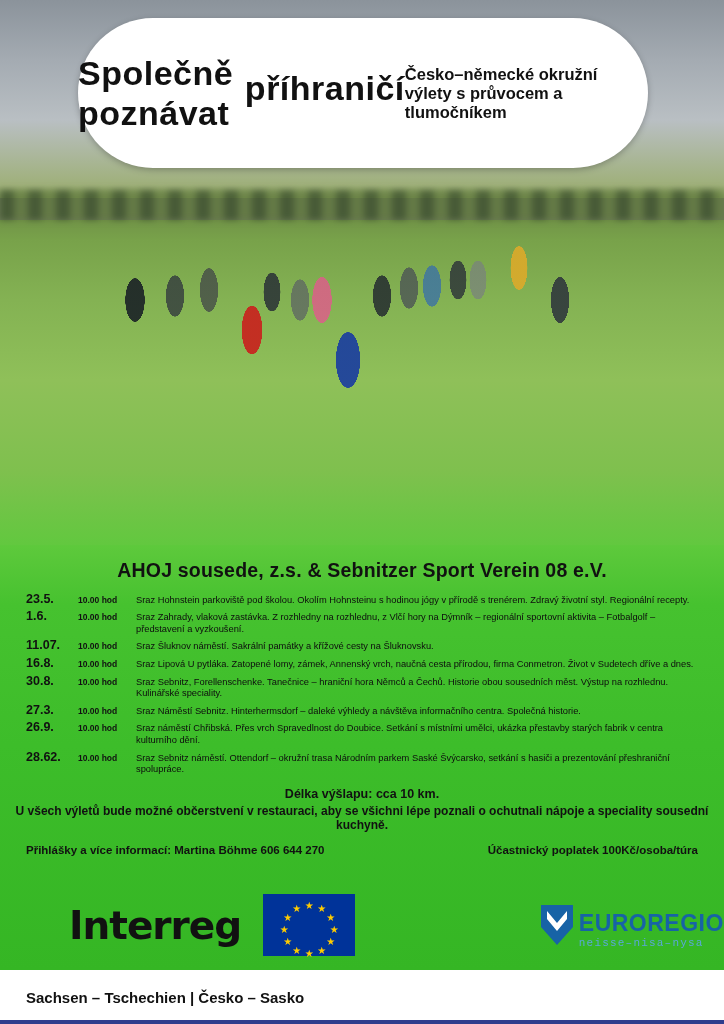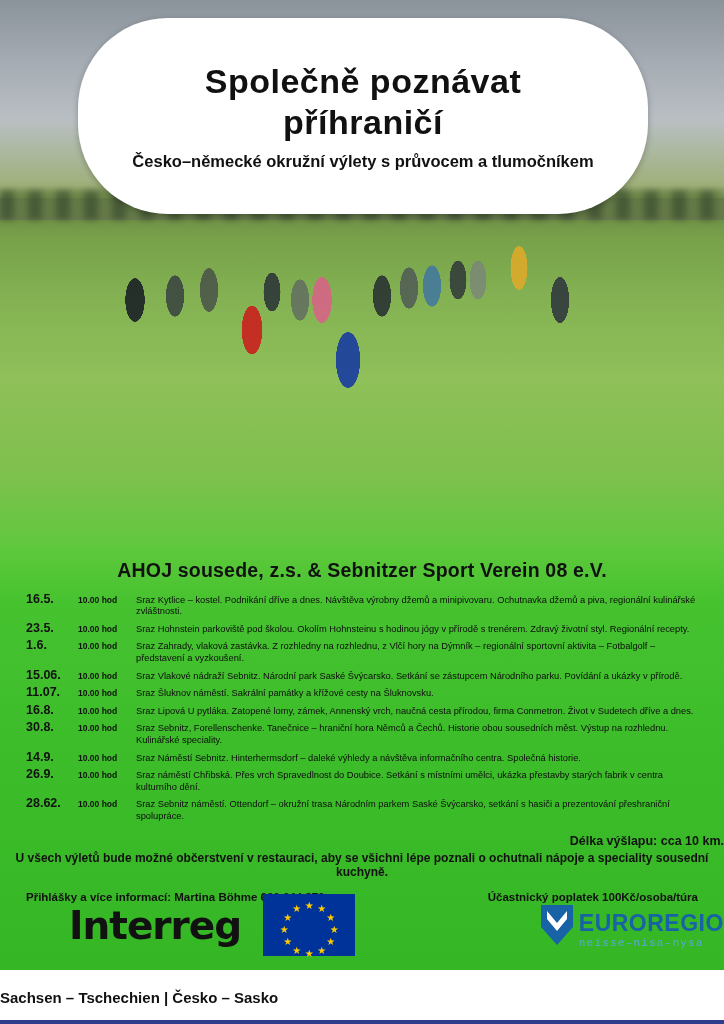--- a/index.html
+++ b/index.html
@@ -46,23 +46,23 @@
   .photo::after{
     content:"";
     position:absolute; left:0; top:190px; width:724px; height:30px;
     background: repeating-linear-gradient(90deg,
       rgba(60,80,45,.75) 0 14px, rgba(95,120,60,.6) 14px 28px);
     filter: blur(3px);
   }
 
   
   .title-card{
-    position:absolute; left:78px; top:18px; width:570px; height:196px;
+    position:absolute; left:78px; top:18px; width:570px; height:150px;
     background:#ffffff; border-radius:90px;
-    display:flex; flex-direction:column; align-items:center; justify-content:center;
+    display:flex; flex-direction:row; align-items:center; justify-content:center;
     box-shadow:0 2px 6px rgba(0,0,0,.25);
     z-index:3;
   }
   .title-line1{ font-size:34px; font-weight:bold; color:#111; letter-spacing:.5px; line-height:1.18; }
   .title-line2{ font-size:34px; font-weight:bold; color:#111; letter-spacing:.5px; line-height:1.18; margin-bottom:10px;text-align:right;}
   .subtitle{ font-size:16.5px; font-weight:bold; color:#111; }
 
   
   .green{
     position:absolute; left:0; top:545px; width:724px; height:425px;
@@ -74,21 +74,21 @@
   }
 
   table.schedule{
     width:672px; margin:8px auto 0 auto; border-collapse:collapse;
   }
   table.schedule td{ vertical-align:baseline; padding:1.5px 0; }
   td.date{ width:52px; font-size:12.5px; font-weight:bold; color:#111; padding-left:26px; white-space:nowrap;}
   td.time{ width:58px; font-size:8.5px; font-weight:bold; color:#111; white-space:nowrap;}
   td.desc{ font-size:9.3px; color:#0d0d0d; line-height:1.25; }
 
-  .distance{ text-align:right; font-size:12.5px; font-weight:bold; color:#111; margin-top:10px; }
+  .distance{ text-align:center; font-size:12.5px; font-weight:bold; color:#111; margin-top:10px; }
   .note{ text-align:center; font-size:12px; font-weight:bold; color:#111; margin-top:3px; }
 
   .contact-row{
     display:flex; justify-content:space-between; align-items:center;
     padding:12px 26px 0 26px; font-size:11.5px; font-weight:bold; color:#111;
   }
 
   
   .logos{
     position:absolute; left:0; top:880px; width:724px; height:90px;
@@ -112,21 +112,21 @@
   }
   .er-mark{ width:44px; height:48px; flex:none; }
   .er-name{ font-size:23px; font-weight:bold; color:#1763a6; letter-spacing:.5px; line-height:1; }
   .er-sub{ font-size:11px; color:#5aa7d8; letter-spacing:1.2px; margin-top:2px;font-family:Liberation Mono, monospace;}
 
   
   .footer{
     position:absolute; left:0; top:970px; width:724px; height:54px;
     background:#ffffff; display:flex; align-items:center;
   }
-  .footer-text{ font-size:15px; font-weight:bold; color:#111; }
+  .footer-text{ font-size:15px; font-weight:bold; color:#111; padding-left:26px; }
   .footer-bar{ position:absolute; left:0; top:1020px; width:724px; height:4px; background:#2f3d8d; }
 </style>
 </head>
 <body>
 
 <div class="poster">
 
   <div class="photo"></div>
 
   <div class="title-card">
@@ -134,56 +134,46 @@
     <div class="title-line2">příhraničí</div>
     <div class="subtitle">Česko–německé okružní výlety s průvocem a tlumočníkem</div>
   </div>
 
   <div class="green">
     <div class="org">AHOJ sousede, z.s. &amp; Sebnitzer Sport Verein 08 e.V.</div>
 
     <table class="schedule">
       <tbody>
         <tr>
-          <td class="date">16.5.</td>
-          <td class="time">10.00 hod</td>
-          <td class="desc">Sraz Kytlice – kostel. Podnikání dříve a dnes. Návštěva výrobny džemů a minipivovaru. Ochutnavka džemů a piva, regionální kulinářské zvláštnosti.</td>
-        </tr>
-        <tr>
           <td class="date">23.5.</td>
           <td class="time">10.00 hod</td>
           <td class="desc">Sraz Hohnstein parkoviště pod školou. Okolím Hohnsteinu s hodinou jógy v přírodě s trenérem. Zdravý životní styl. Regionální recepty.</td>
         </tr>
         <tr>
           <td class="date">1.6.</td>
           <td class="time">10.00 hod</td>
           <td class="desc">Sraz Zahrady, vlaková zastávka. Z rozhledny na rozhlednu, z Vlčí hory na Dýmník – regionální sportovní aktivita – Fotbalgolf – představení a vyzkoušení.</td>
         </tr>
         <tr>
-          <td class="date">15.06.</td>
-          <td class="time">10.00 hod</td>
-          <td class="desc">Sraz Vlakové nádraží Sebnitz. Národní park Saské Švýcarsko. Setkání se zástupcem Národního parku. Povídání a ukázky v přírodě.</td>
-        </tr>
-        <tr>
           <td class="date">11.07.</td>
           <td class="time">10.00 hod</td>
           <td class="desc">Sraz Šluknov náměstí. Sakrální památky a křížové cesty na Šluknovsku.</td>
         </tr>
         <tr>
           <td class="date">16.8.</td>
           <td class="time">10.00 hod</td>
           <td class="desc">Sraz Lipová U pytláka. Zatopené lomy, zámek, Annenský vrch, naučná cesta přírodou, firma Conmetron. Život v Sudetech dříve a dnes.</td>
         </tr>
         <tr>
           <td class="date">30.8.</td>
           <td class="time">10.00 hod</td>
           <td class="desc">Sraz Sebnitz, Forellenschenke. Tanečnice – hraniční hora Němců a Čechů. Historie obou sousedních měst. Výstup na rozhlednu. Kulinářské speciality.</td>
         </tr>
         <tr>
-          <td class="date">14.9.</td>
+          <td class="date">27.3.</td>
           <td class="time">10.00 hod</td>
           <td class="desc">Sraz Náměstí Sebnitz. Hinterhermsdorf – daleké výhledy a návštěva informačního centra. Společná historie.</td>
         </tr>
         <tr>
           <td class="date">26.9.</td>
           <td class="time">10.00 hod</td>
           <td class="desc">Sraz náměstí Chřibská. Přes vrch Spravedlnost do Doubice. Setkání s místními umělci, ukázka přestavby starých fabrik v centra kulturního dění.</td>
         </tr>
         <tr>
           <td class="date">28.62.</td>

